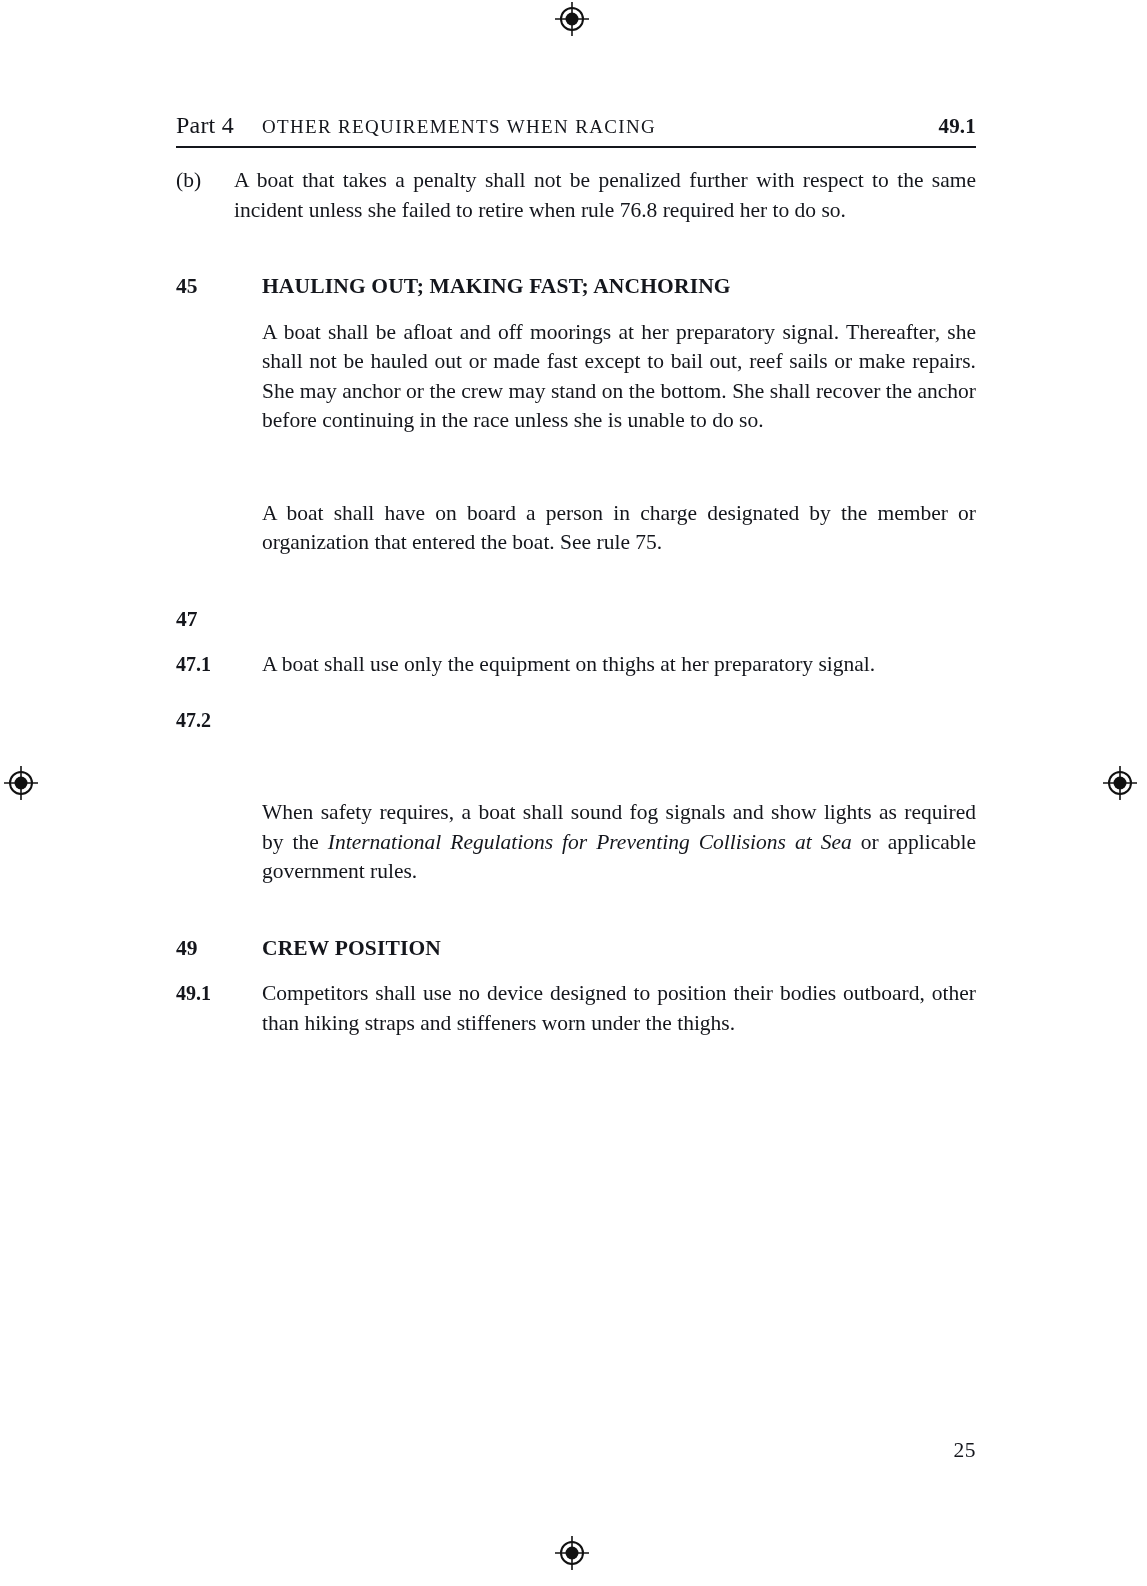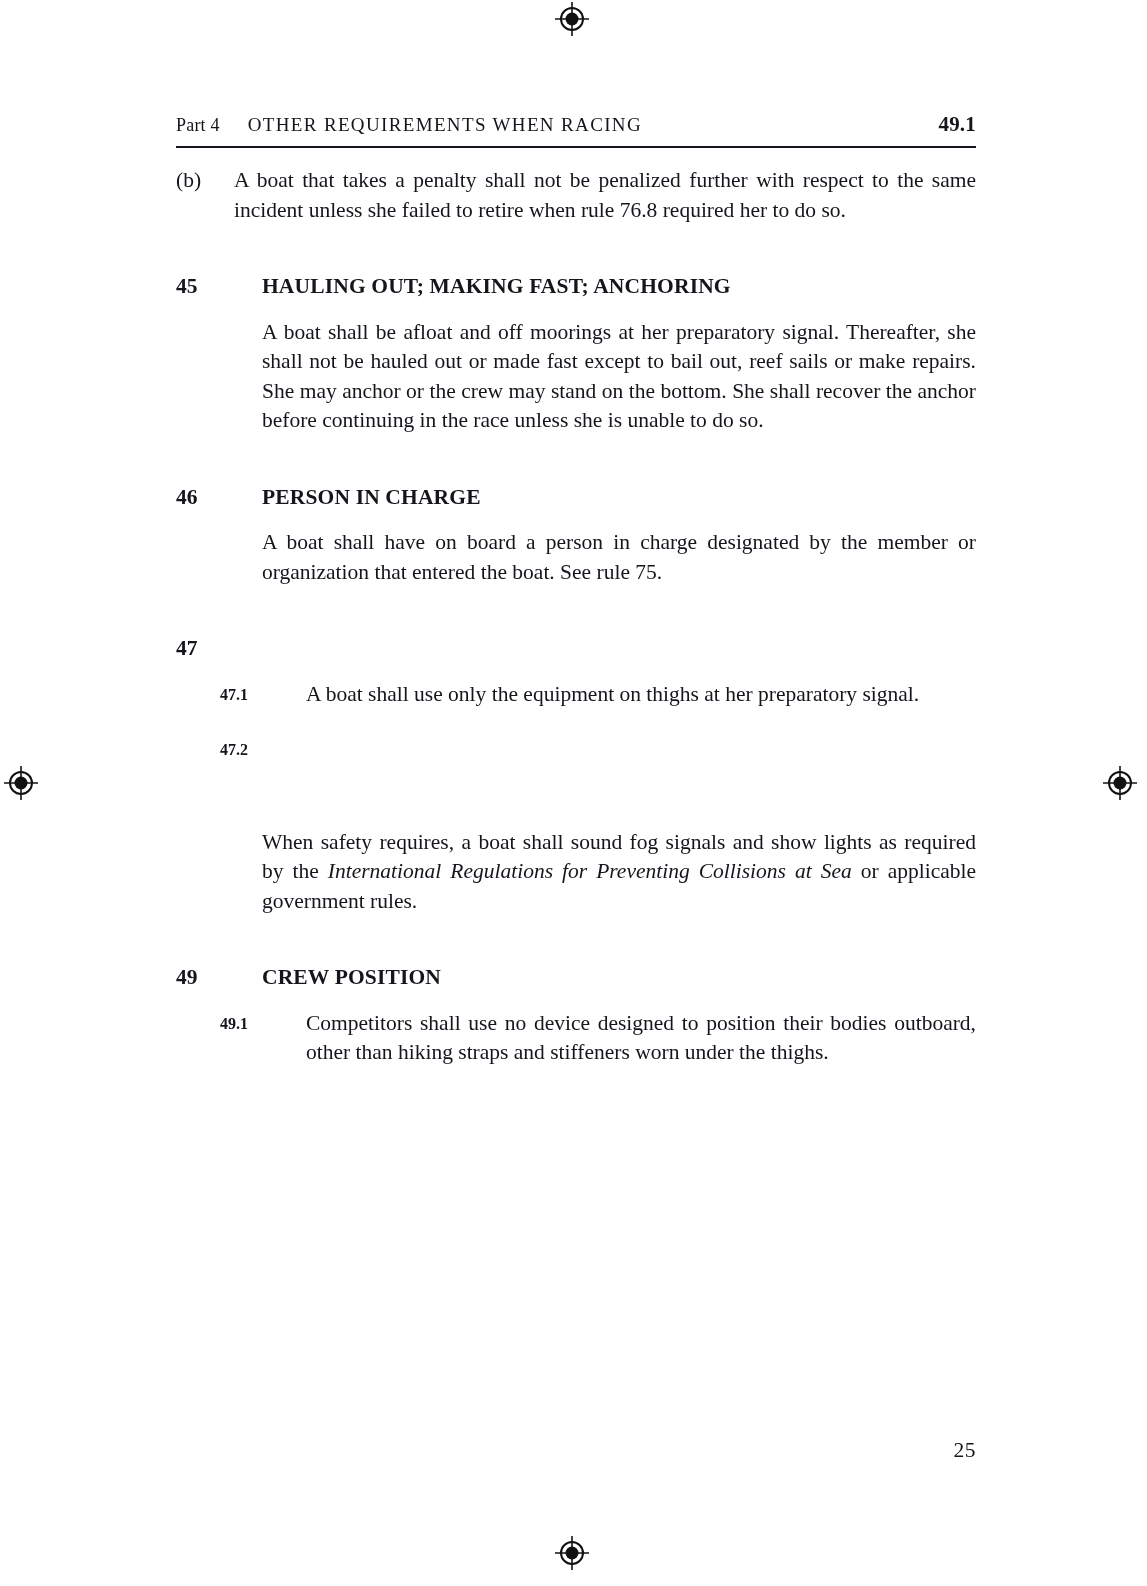--- a/index.html
+++ b/index.html
@@ -32,21 +32,21 @@
   
   .running-head {
     position: absolute;
     left: 176px;
     top: 112px;
     width: 800px;
     display: flex;
     align-items: baseline;
   }
   .rh-part {
-    font-size: 18px;
+    font-size: 24px;
     letter-spacing: 0.2px;
     white-space: nowrap;
   }
   .rh-title {
     font-size: 19px;
     letter-spacing: 1.35px;
     margin-left: 28px;
     white-space: nowrap;
     flex: 1 1 auto;
   }
@@ -79,21 +79,21 @@
     align-items: flex-start;
   }
 
   .num {
     flex: 0 0 86px;
     font-size: 21.5px;
     font-weight: bold;
     line-height: 29.5px;
     letter-spacing: 0px;
   }
-  .num.sub { font-size: 16px; margin-left: 44px; }
+  .num.sub { font-size: 20px; }
 
   .body {
     flex: 1 1 auto;
     font-size: 21.5px;
     line-height: 29.5px;
     text-align: justify;
     text-justify: inter-word;
     hyphens: none;
   }
 
@@ -187,24 +187,20 @@
       <div class="heading">HAULING OUT; MAKING FAST; ANCHORING</div>
     </div>
     <div class="gap-sm"></div>
     <div class="block">
       <div class="num"></div>
       <div class="body">A boat shall be afloat and off moorings at her preparatory signal. Thereafter, she shall not be hauled out or made fast except to bail out, reef sails or make repairs. She may anchor or the crew may stand on the bottom. She shall recover the anchor before continuing in the race unless she is unable to do so.</div>
     </div>
 
     <div class="gap-xl"></div>
 
-    <div class="block">
-      <div class="num">46</div>
-      <div class="heading">PERSON IN CHARGE</div>
-    </div>
     <div class="gap-sm"></div>
     <div class="block">
       <div class="num"></div>
       <div class="body">A boat shall have on board a person in charge designated by the member or organization that entered the boat. See rule 75.</div>
     </div>
 
     <div class="gap-xl"></div>
 
     <div class="block">
       <div class="num">47</div>

